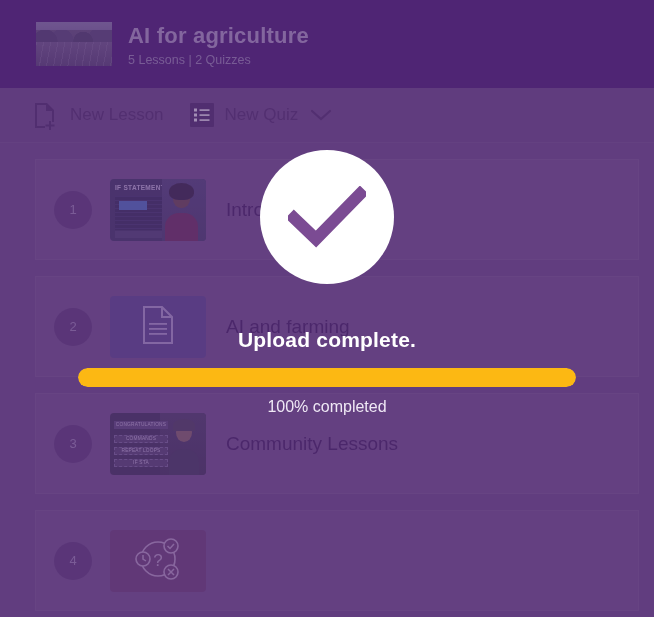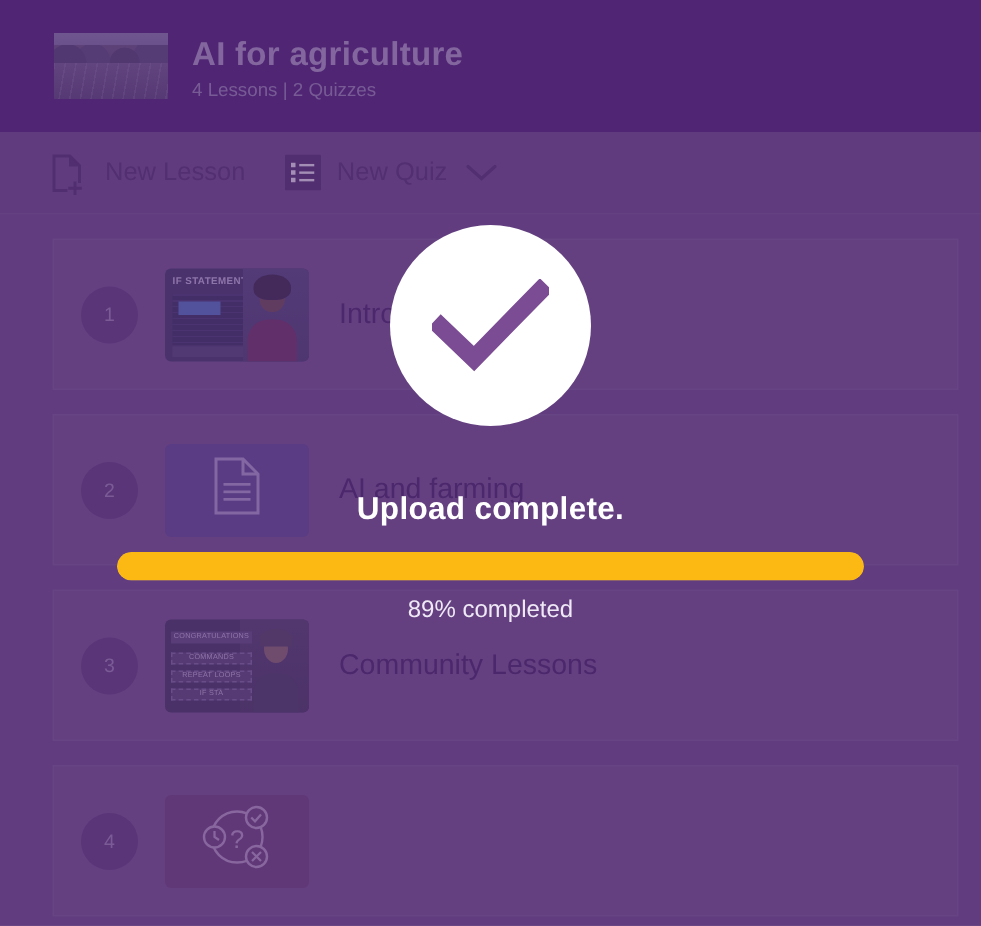--- a/index.html
+++ b/index.html
@@ -264,21 +264,21 @@
 <div class="app">
 
   <div class="course-header">
     <div class="course-thumb">
       <div class="sky"></div>
       <div class="trees"></div>
       <div class="field"></div>
     </div>
     <div class="course-head-text">
       <div class="course-title">AI for agriculture</div>
-      <div class="course-sub">4 Lessons | 2 Quizzes</div>
+      <div class="course-sub">5 Lessons | 2 Quizzes</div>
     </div>
   </div>
 
   <div class="toolbar">
 
     <div class="tb-btn">
       <span class="tb-icon">
         <svg width="27" height="29" viewBox="0 0 27 29">
           <path d="M3 2 h12 l7 7 v12 h-2 V10 h-6 V4 H5 v21 h8 v2 H3 Z" fill="#4b2a66"></path>
           <path d="M16 4.5 L20.5 9 H16 Z" fill="#4b2a66"></path>
@@ -389,16 +389,16 @@
   <div class="modal">
     <div class="check-circle">
       <svg width="78" height="62" viewBox="0 0 78 62">
         <path d="M6 32 L28 53 L72 8" stroke="#7b4b93" stroke-width="12" fill="none" stroke-linecap="square" stroke-linejoin="miter"></path>
       </svg>
     </div>
     <div class="modal-title">Upload complete.</div>
     <div class="progress-track">
       <div class="progress-fill" style="width: 100%; background: rgb(252, 184, 19);"></div>
     </div>
-    <div class="progress-label">89% completed</div>
+    <div class="progress-label">100% completed</div>
   </div>
 
 </div>
 
 </body></html>

